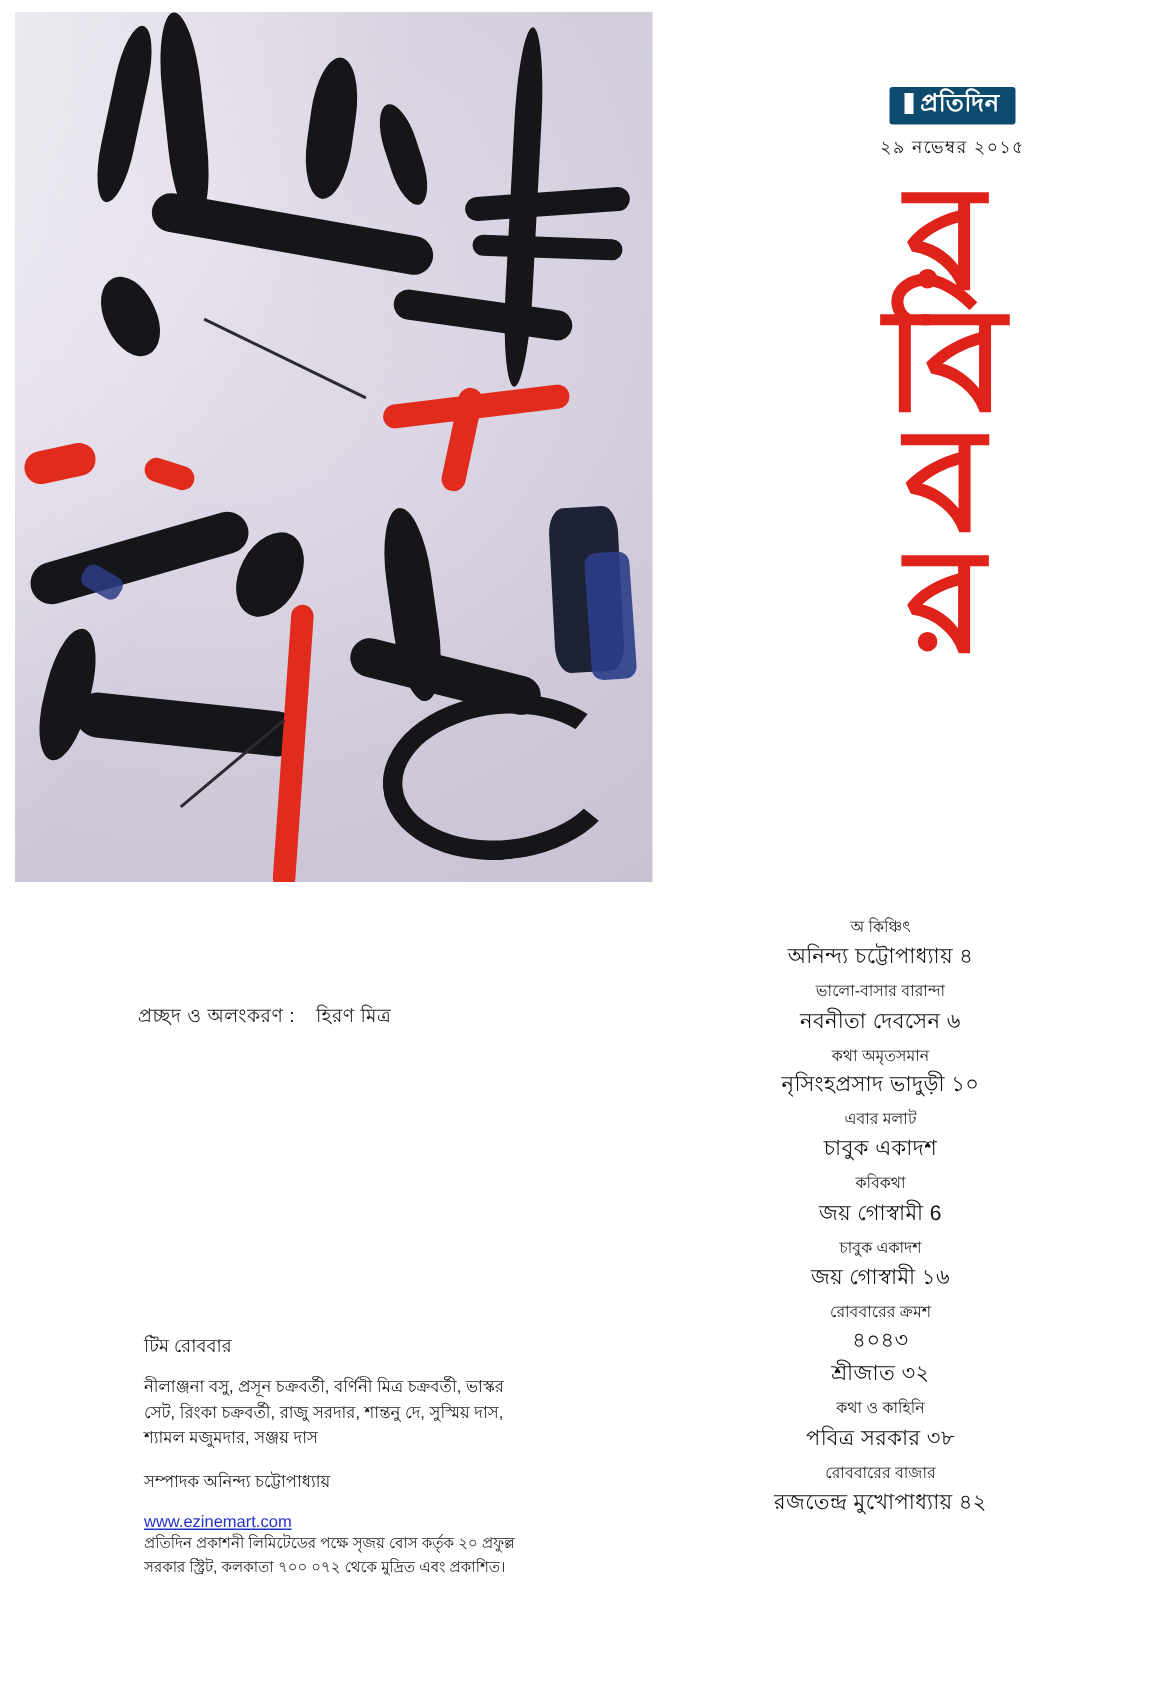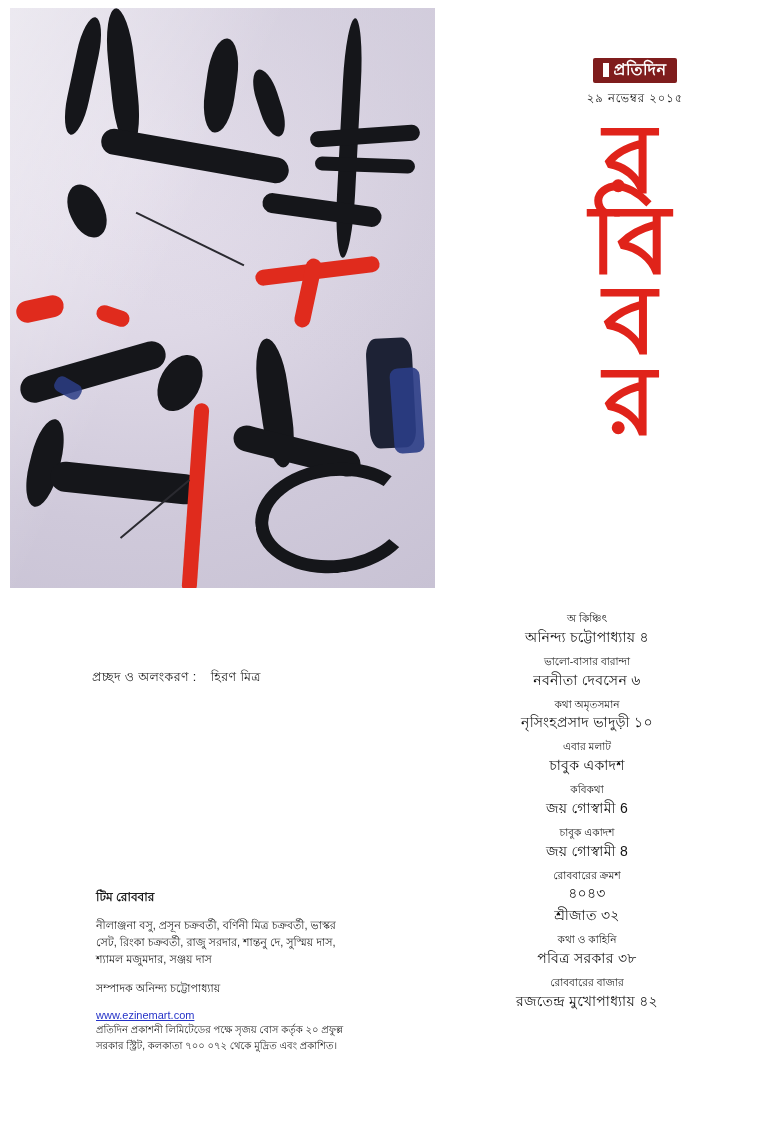--- a/index.html
+++ b/index.html
@@ -76,21 +76,21 @@
   
   #masthead {
     position: absolute;
     left: 580px;
     top: 58px;
     width: 110px;
     text-align: center;
   }
   .logo-badge {
     display: inline-block;
-    background: #7f1d1d;
+    background: #0c4a6e;
     color: #ffffff;
     font-size: 16px;
     font-weight: bold;
     padding: 3px 10px 4px 10px;
     border-radius: 2px;
     letter-spacing: 0.5px;
     line-height: 1.1;
   }
   .logo-badge .tick {
     display: inline-block;
@@ -137,21 +137,21 @@
   #cover-credit .name { margin-left: 14px; }
 
   #team-block {
     position: absolute;
     left: 96px;
     top: 888px;
     width: 255px;
     font-size: 11px;
     line-height: 1.55;
   }
-  #team-block .team-title { font-size: 12px; margin-bottom: 10px; font-weight: bold; }
+  #team-block .team-title { font-size: 12px; margin-bottom: 10px; }
   #team-block .team-names { color: #1c1c1c; }
   #team-block .editor { margin-top: 12px; }
   #team-block .web {
     margin-top: 10px;
     color: #2432c8;
     text-decoration: underline;
     display: inline-block;
   }
   #imprint {
     position: absolute;
@@ -252,21 +252,21 @@
     <div class="toc-group">
       <div class="toc-kicker">এবার মলাট</div>
       <div class="toc-entry">চাবুক একাদশ</div>
     </div>
     <div class="toc-group">
       <div class="toc-kicker">কবিকথা</div>
       <div class="toc-entry">জয় গোস্বামী 6</div>
     </div>
     <div class="toc-group">
       <div class="toc-kicker">চাবুক একাদশ</div>
-      <div class="toc-entry">জয় গোস্বামী 8</div>
+      <div class="toc-entry">জয় গোস্বামী ১৬</div>
     </div>
     <div class="toc-group">
       <div class="toc-kicker">রোববারের ক্রমশ</div>
       <div class="toc-entry">৪০৪৩</div>
     </div>
     <div class="toc-group">
       <div class="toc-entry">শ্রীজাত ৩২</div>
     </div>
     <div class="toc-group">
       <div class="toc-kicker">কথা ও কাহিনি</div>

